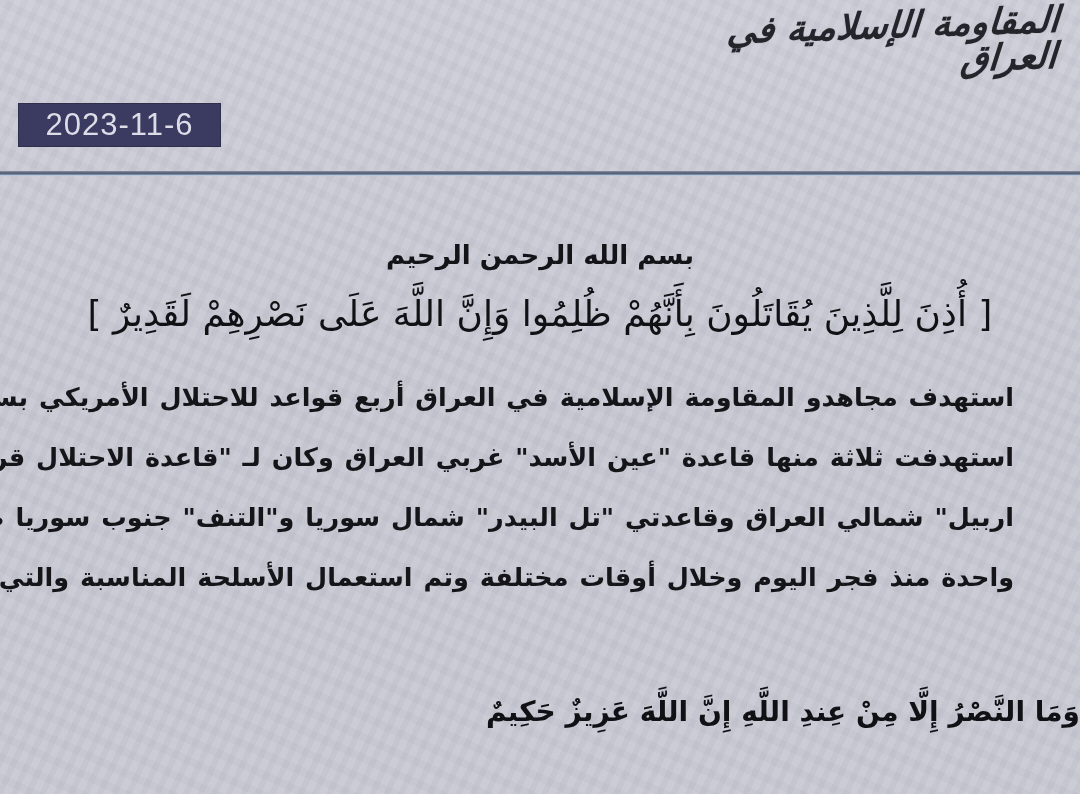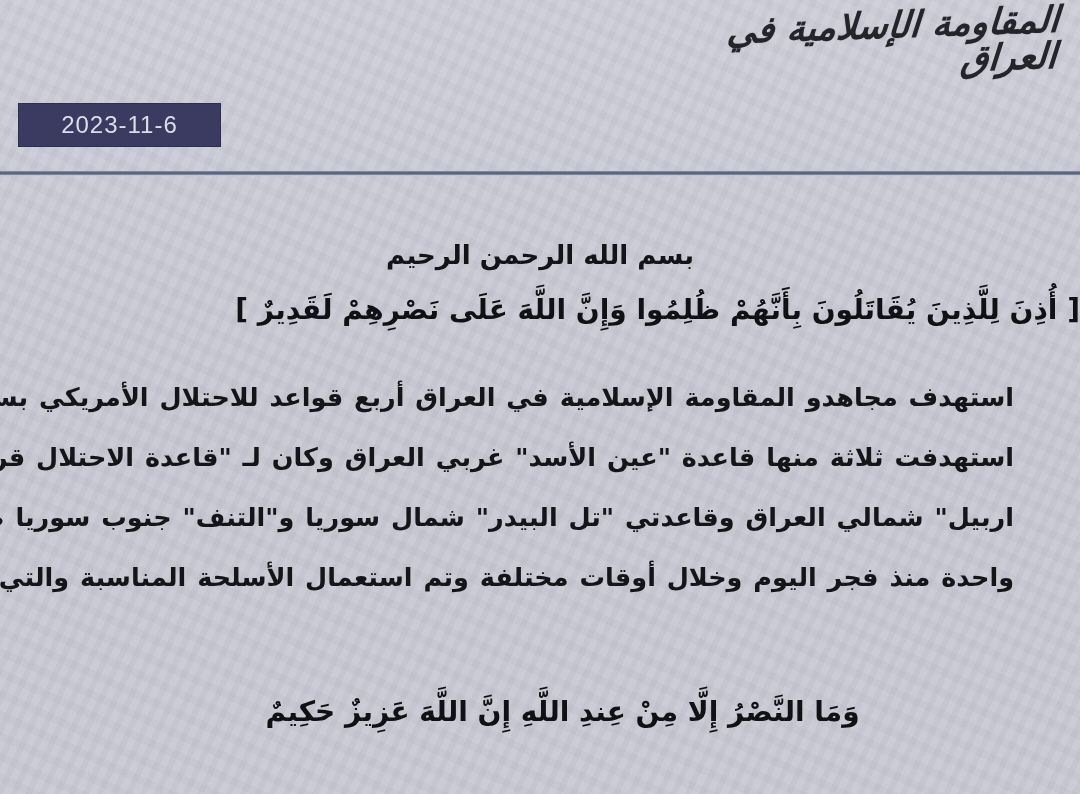--- a/index.html
+++ b/index.html
@@ -37,21 +37,21 @@
   }
   .date-badge{
     position:absolute;
     left:18px;top:103px;
     width:201px;height:42px;
     background:#3b3b61;
     border:1px solid #2e2e4d;
     color:#dddde8;
     display:flex;align-items:center;justify-content:center;
     font-family:"Liberation Sans","DejaVu Sans",sans-serif;
-    font-size:24px;
+    font-size:31px;
     font-weight:500;
     letter-spacing:1px;
   }
   .divider{
     position:absolute;
     left:0;top:171px;
     width:1080px;height:5px;
     background:linear-gradient(180deg,#8b93a4 0%,#545e74 40%,#5a6478 60%,#aec5da 85%,#bccfe2 100%);
   }
   .content{
@@ -64,23 +64,23 @@
     position:absolute;
     left:0;right:0;top:65px;
     text-align:center;
     font-size:26px;
     font-weight:bold;
     color:#131318;
   }
   .verse{
     position:absolute;
     left:0;right:0;top:118px;
-    text-align:right;
-    font-size:28px;
-    font-weight:bold;
+    text-align:center;
+    font-size:36px;
+    font-weight:normal;
     color:#101015;
     letter-spacing:.5px;
   }
   .body-text{
     position:absolute;
     right:66px;left:64px;top:192px;
   }
   .body-line{
     height:60px;
     line-height:60px;
@@ -92,21 +92,21 @@
     word-spacing:2px;
     white-space:nowrap;
   }
   .body-line.last{
     text-align:right;
     text-align-last:right;
   }
   .closing{
     position:absolute;
     left:0;right:0;top:520px;
-    text-align:center;
+    text-align:right;
     font-size:28px;
     font-weight:bold;
     color:#101015;
     letter-spacing:.5px;
     padding-left:45px;
   }
 </style>
 </head>
 <body>
 

